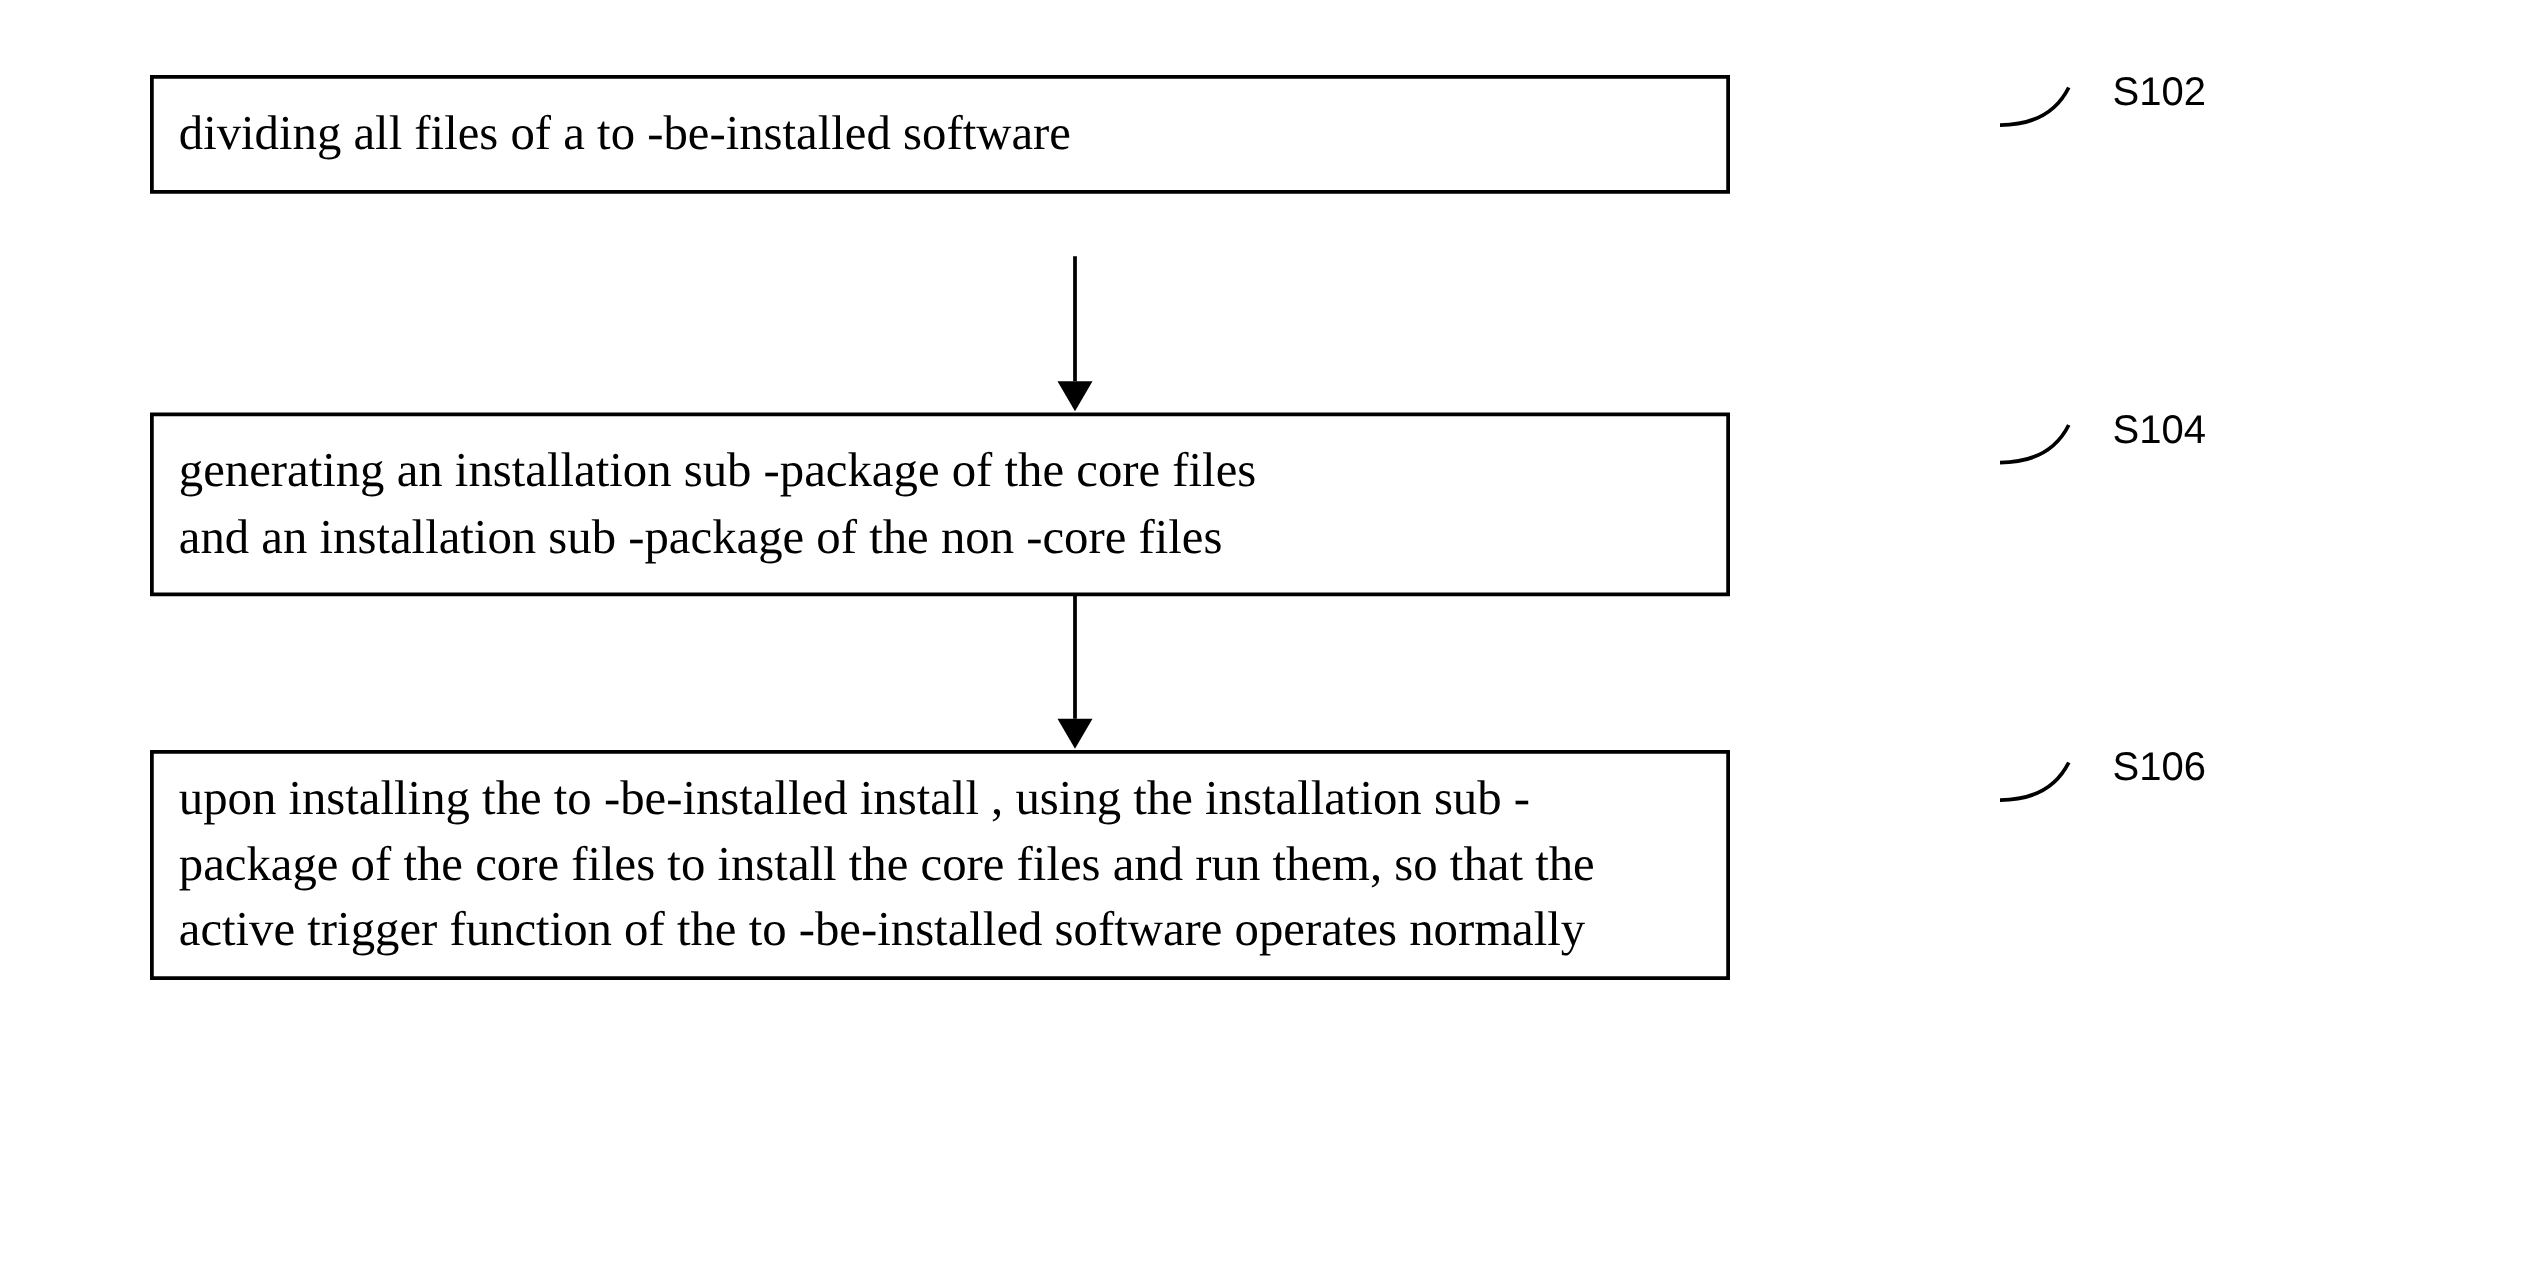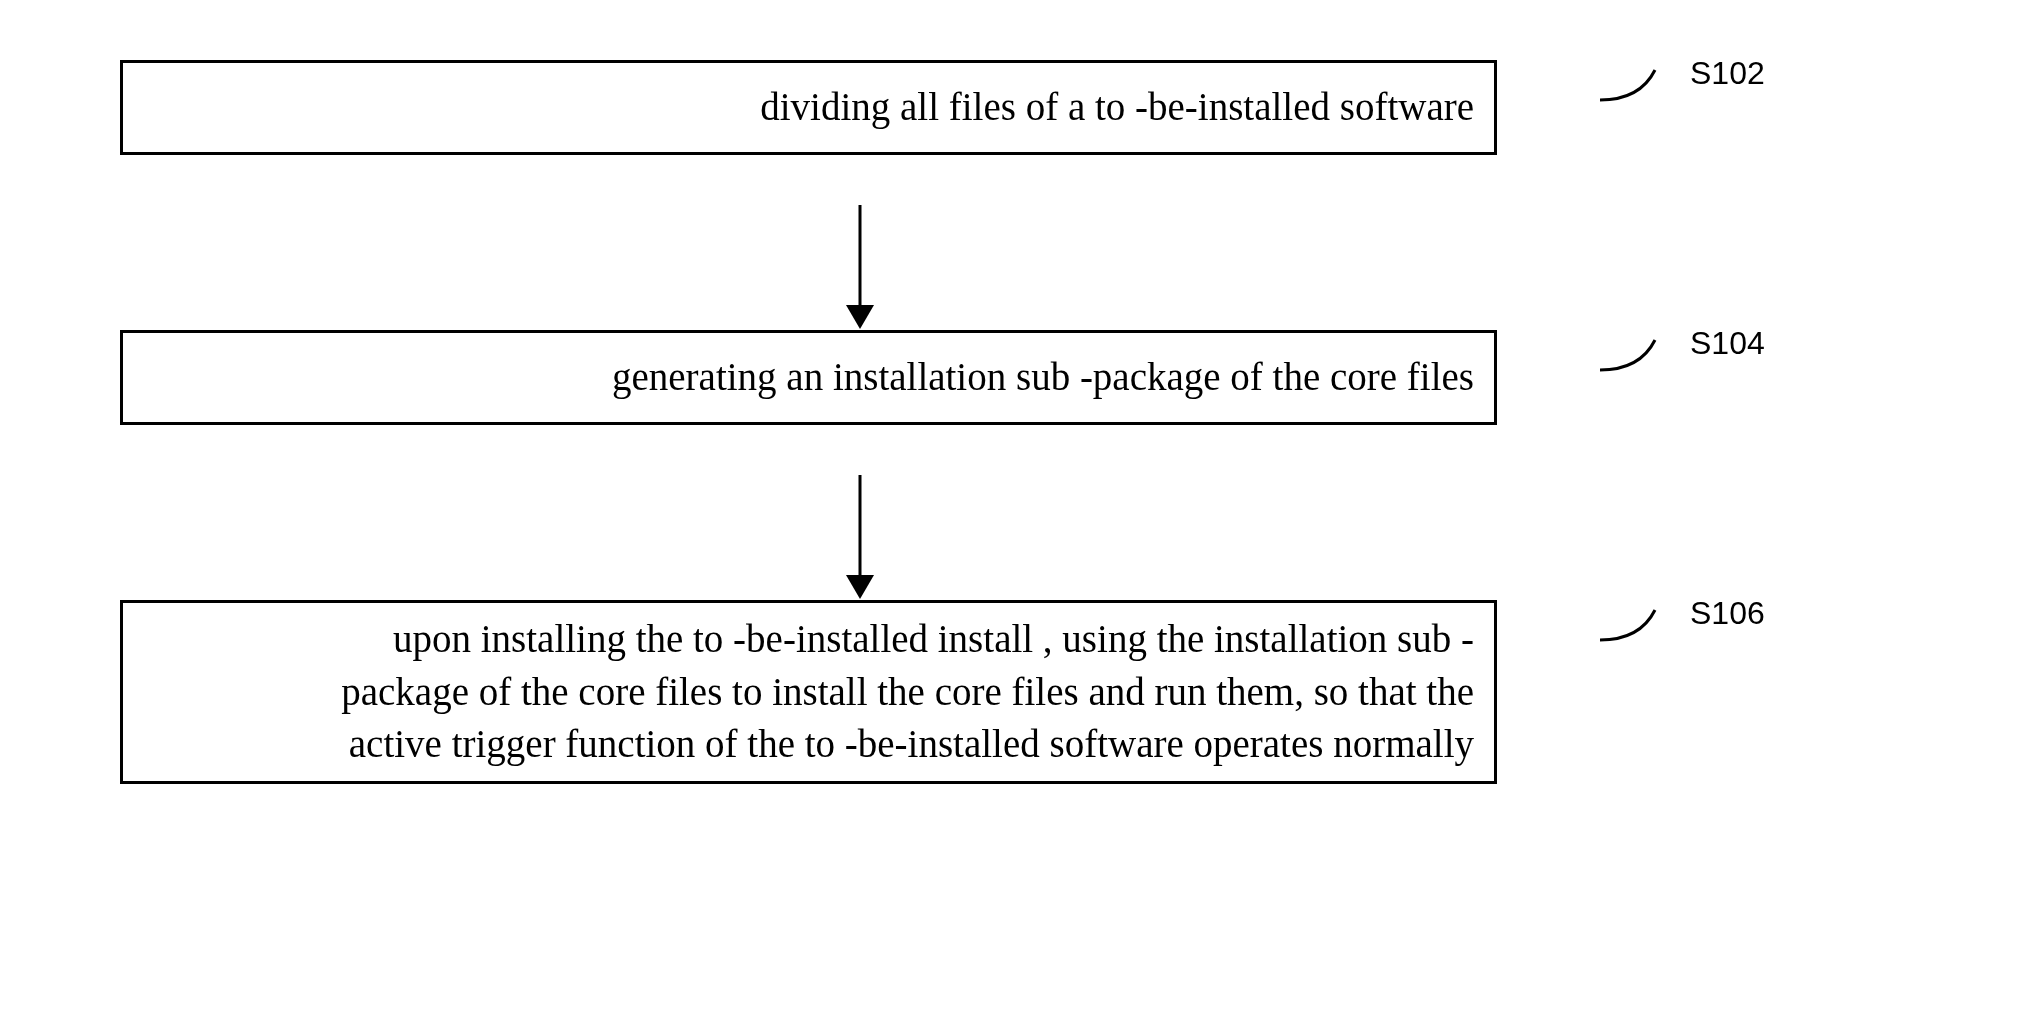--- a/index.html
+++ b/index.html
@@ -12,26 +12,26 @@
   }
   .flowchart {
     position: absolute;
     left: 120px;
     top: 60px;
     width: 1700px;
   }
   .step-box {
     border: 3px solid #000;
     background: #fff;
-    text-align: right;
+    text-align: left;
     font-size: 39px;
     line-height: 1.35;
     padding: 18px 20px;
     position: relative;
-    width: 1377px;
+    width: 1264px;
   }
   .step-label {
     position: absolute;
     font-size: 32px;
     font-family: Liberation Sans, sans-serif;
   }
   .connector-line {
     position: absolute;
     left: 50%;
     transform: translateX(-50%);
@@ -63,20 +63,21 @@
   <svg class="label-curve" style="left:1480px; top:0; width:80px; height:70px;">
     <path d="M 0 40 Q 40 40 55 10" stroke="#000" stroke-width="3" fill="none"></path>
   </svg>
   <div class="step-label" style="left:1570px; top:-5px;">S102</div>
 
   <div class="connector-line" style="top:145px; height:100px; left:740px;"></div>
   <div class="connector-arrow" style="top:245px; left:740px;"></div>
 
   <div class="step-box" style="position:absolute; top:270px;">
     <div>generating an installation sub -package of the core files</div>
+    <div>and an installation sub -package of the non -core files</div>
   </div>
   <svg class="label-curve" style="left:1480px; top:270px; width:80px; height:70px;">
     <path d="M 0 40 Q 40 40 55 10" stroke="#000" stroke-width="3" fill="none"></path>
   </svg>
   <div class="step-label" style="left:1570px; top:265px;">S104</div>
 
   <div class="connector-line" style="top:415px; height:100px; left:740px;"></div>
   <div class="connector-arrow" style="top:515px; left:740px;"></div>
 
   <div class="step-box" style="position:absolute; top:540px; padding:10px 20px;">

